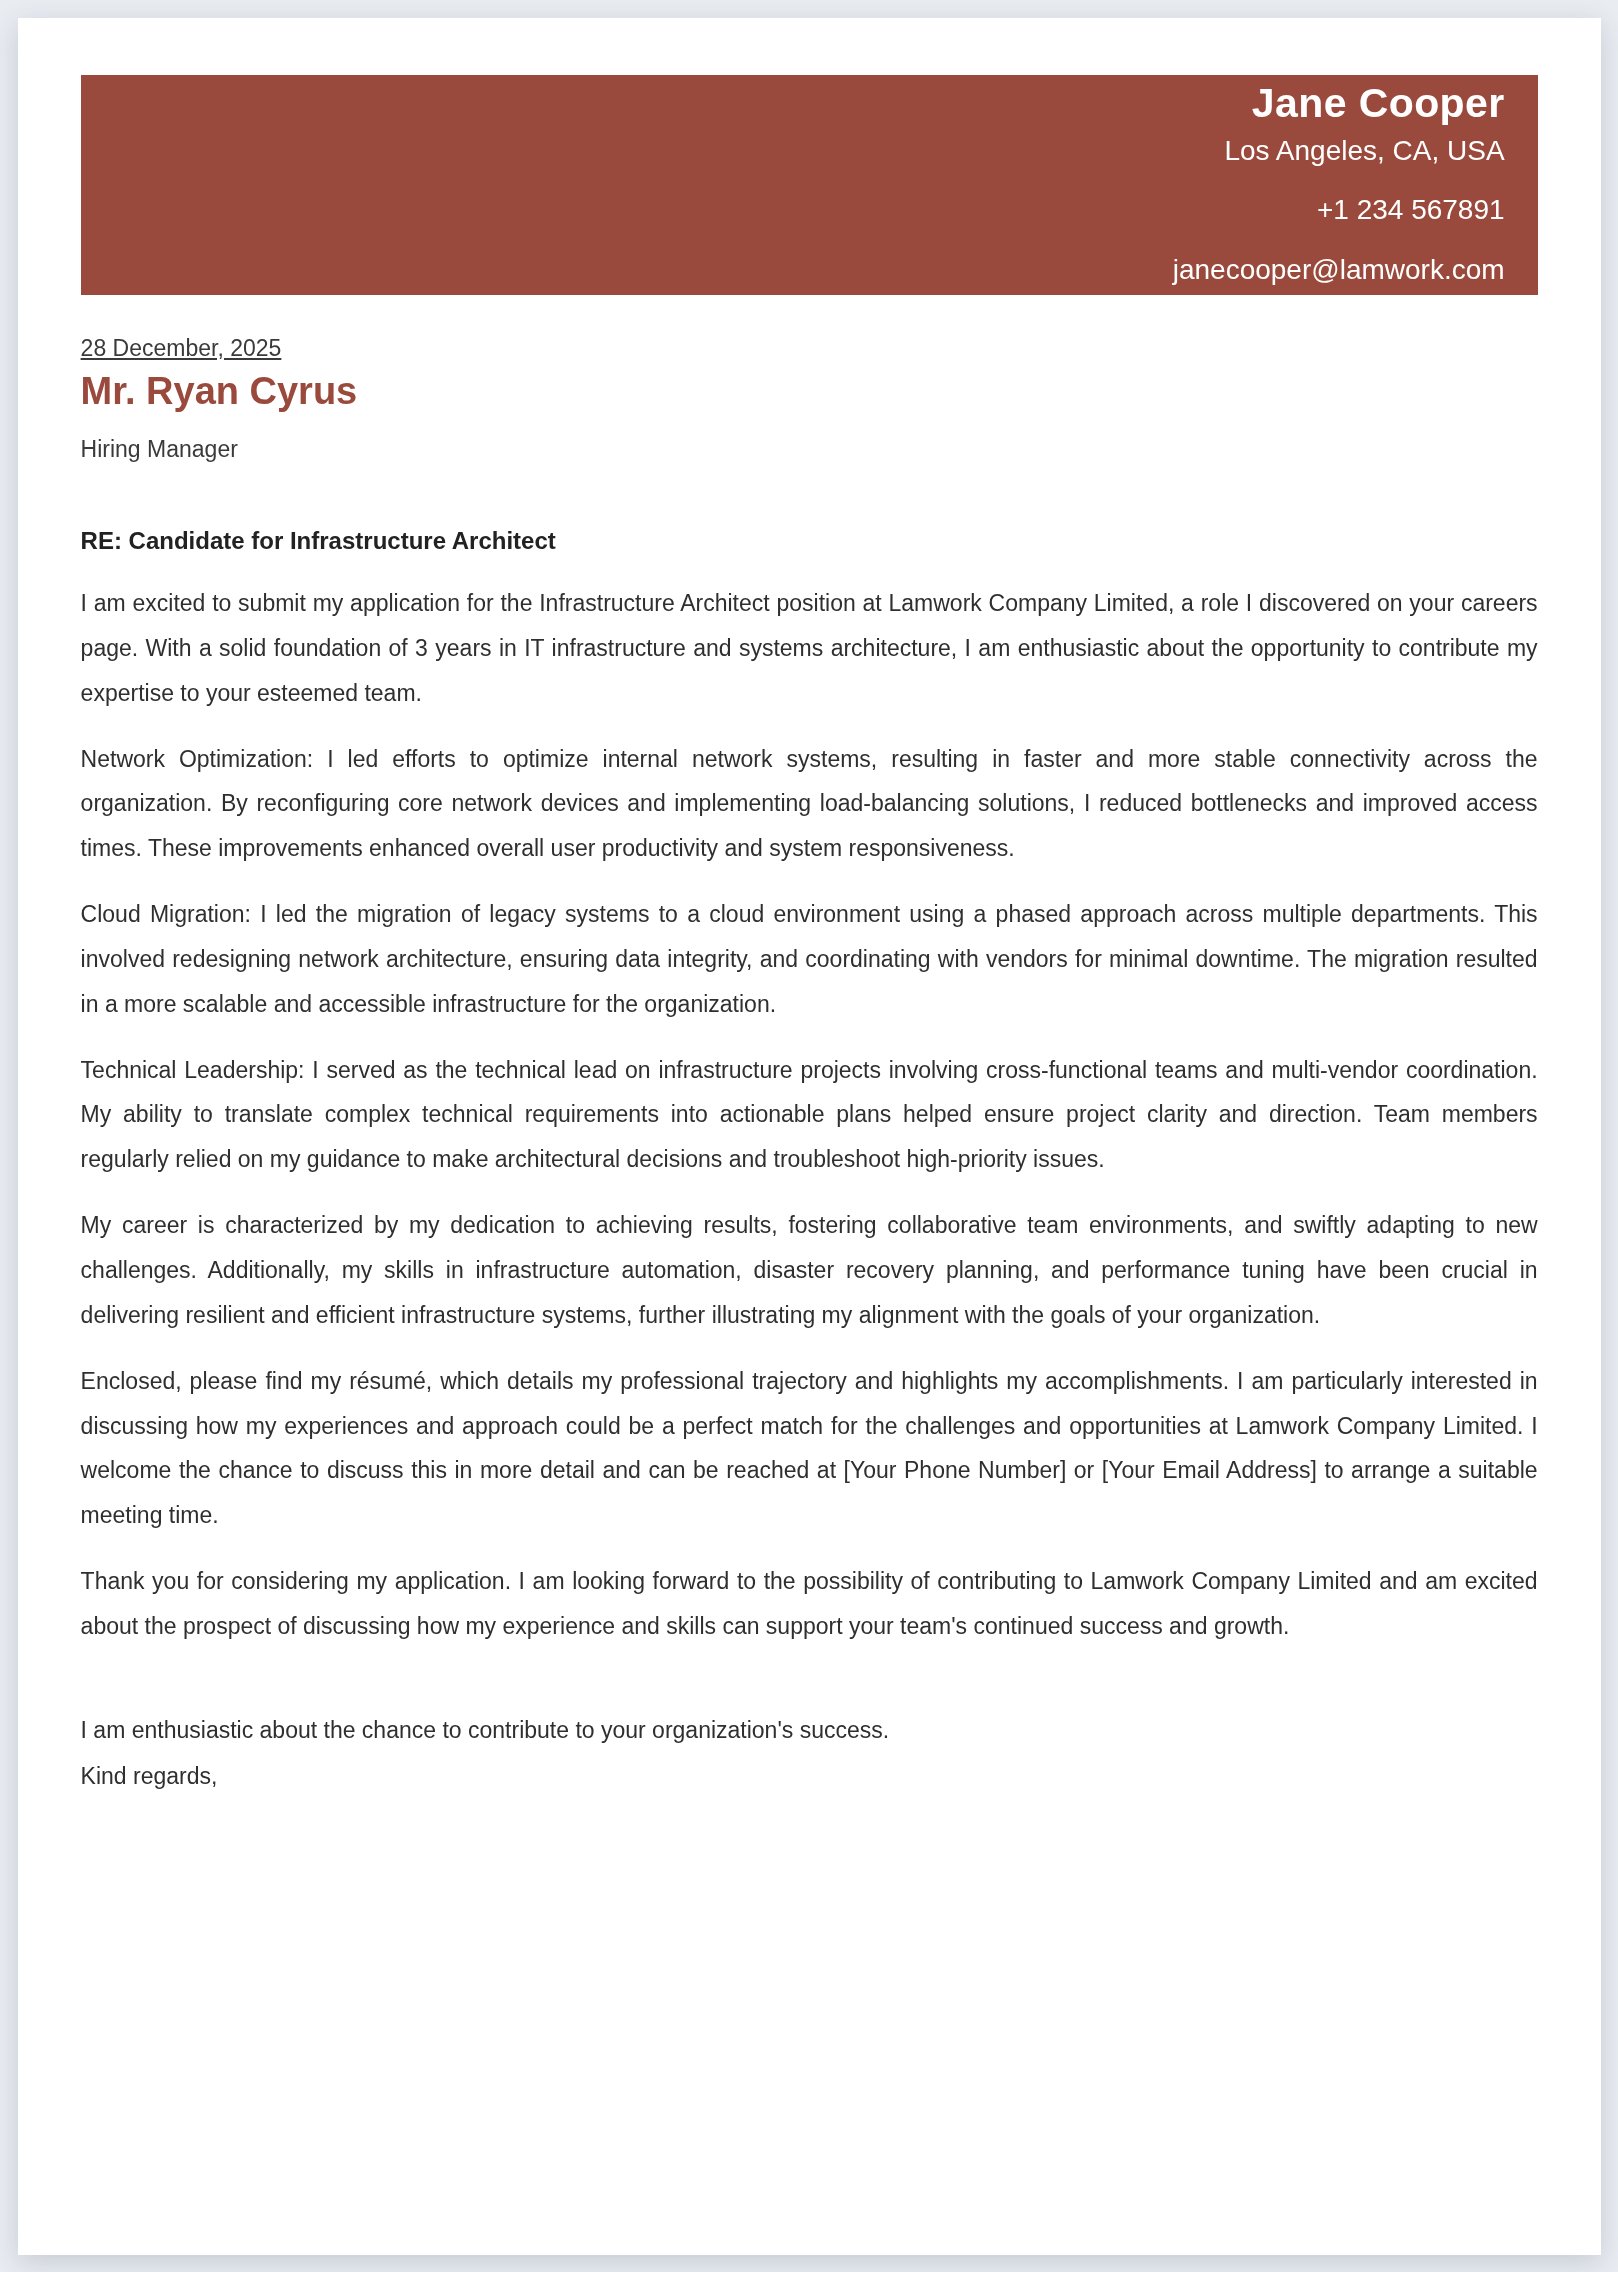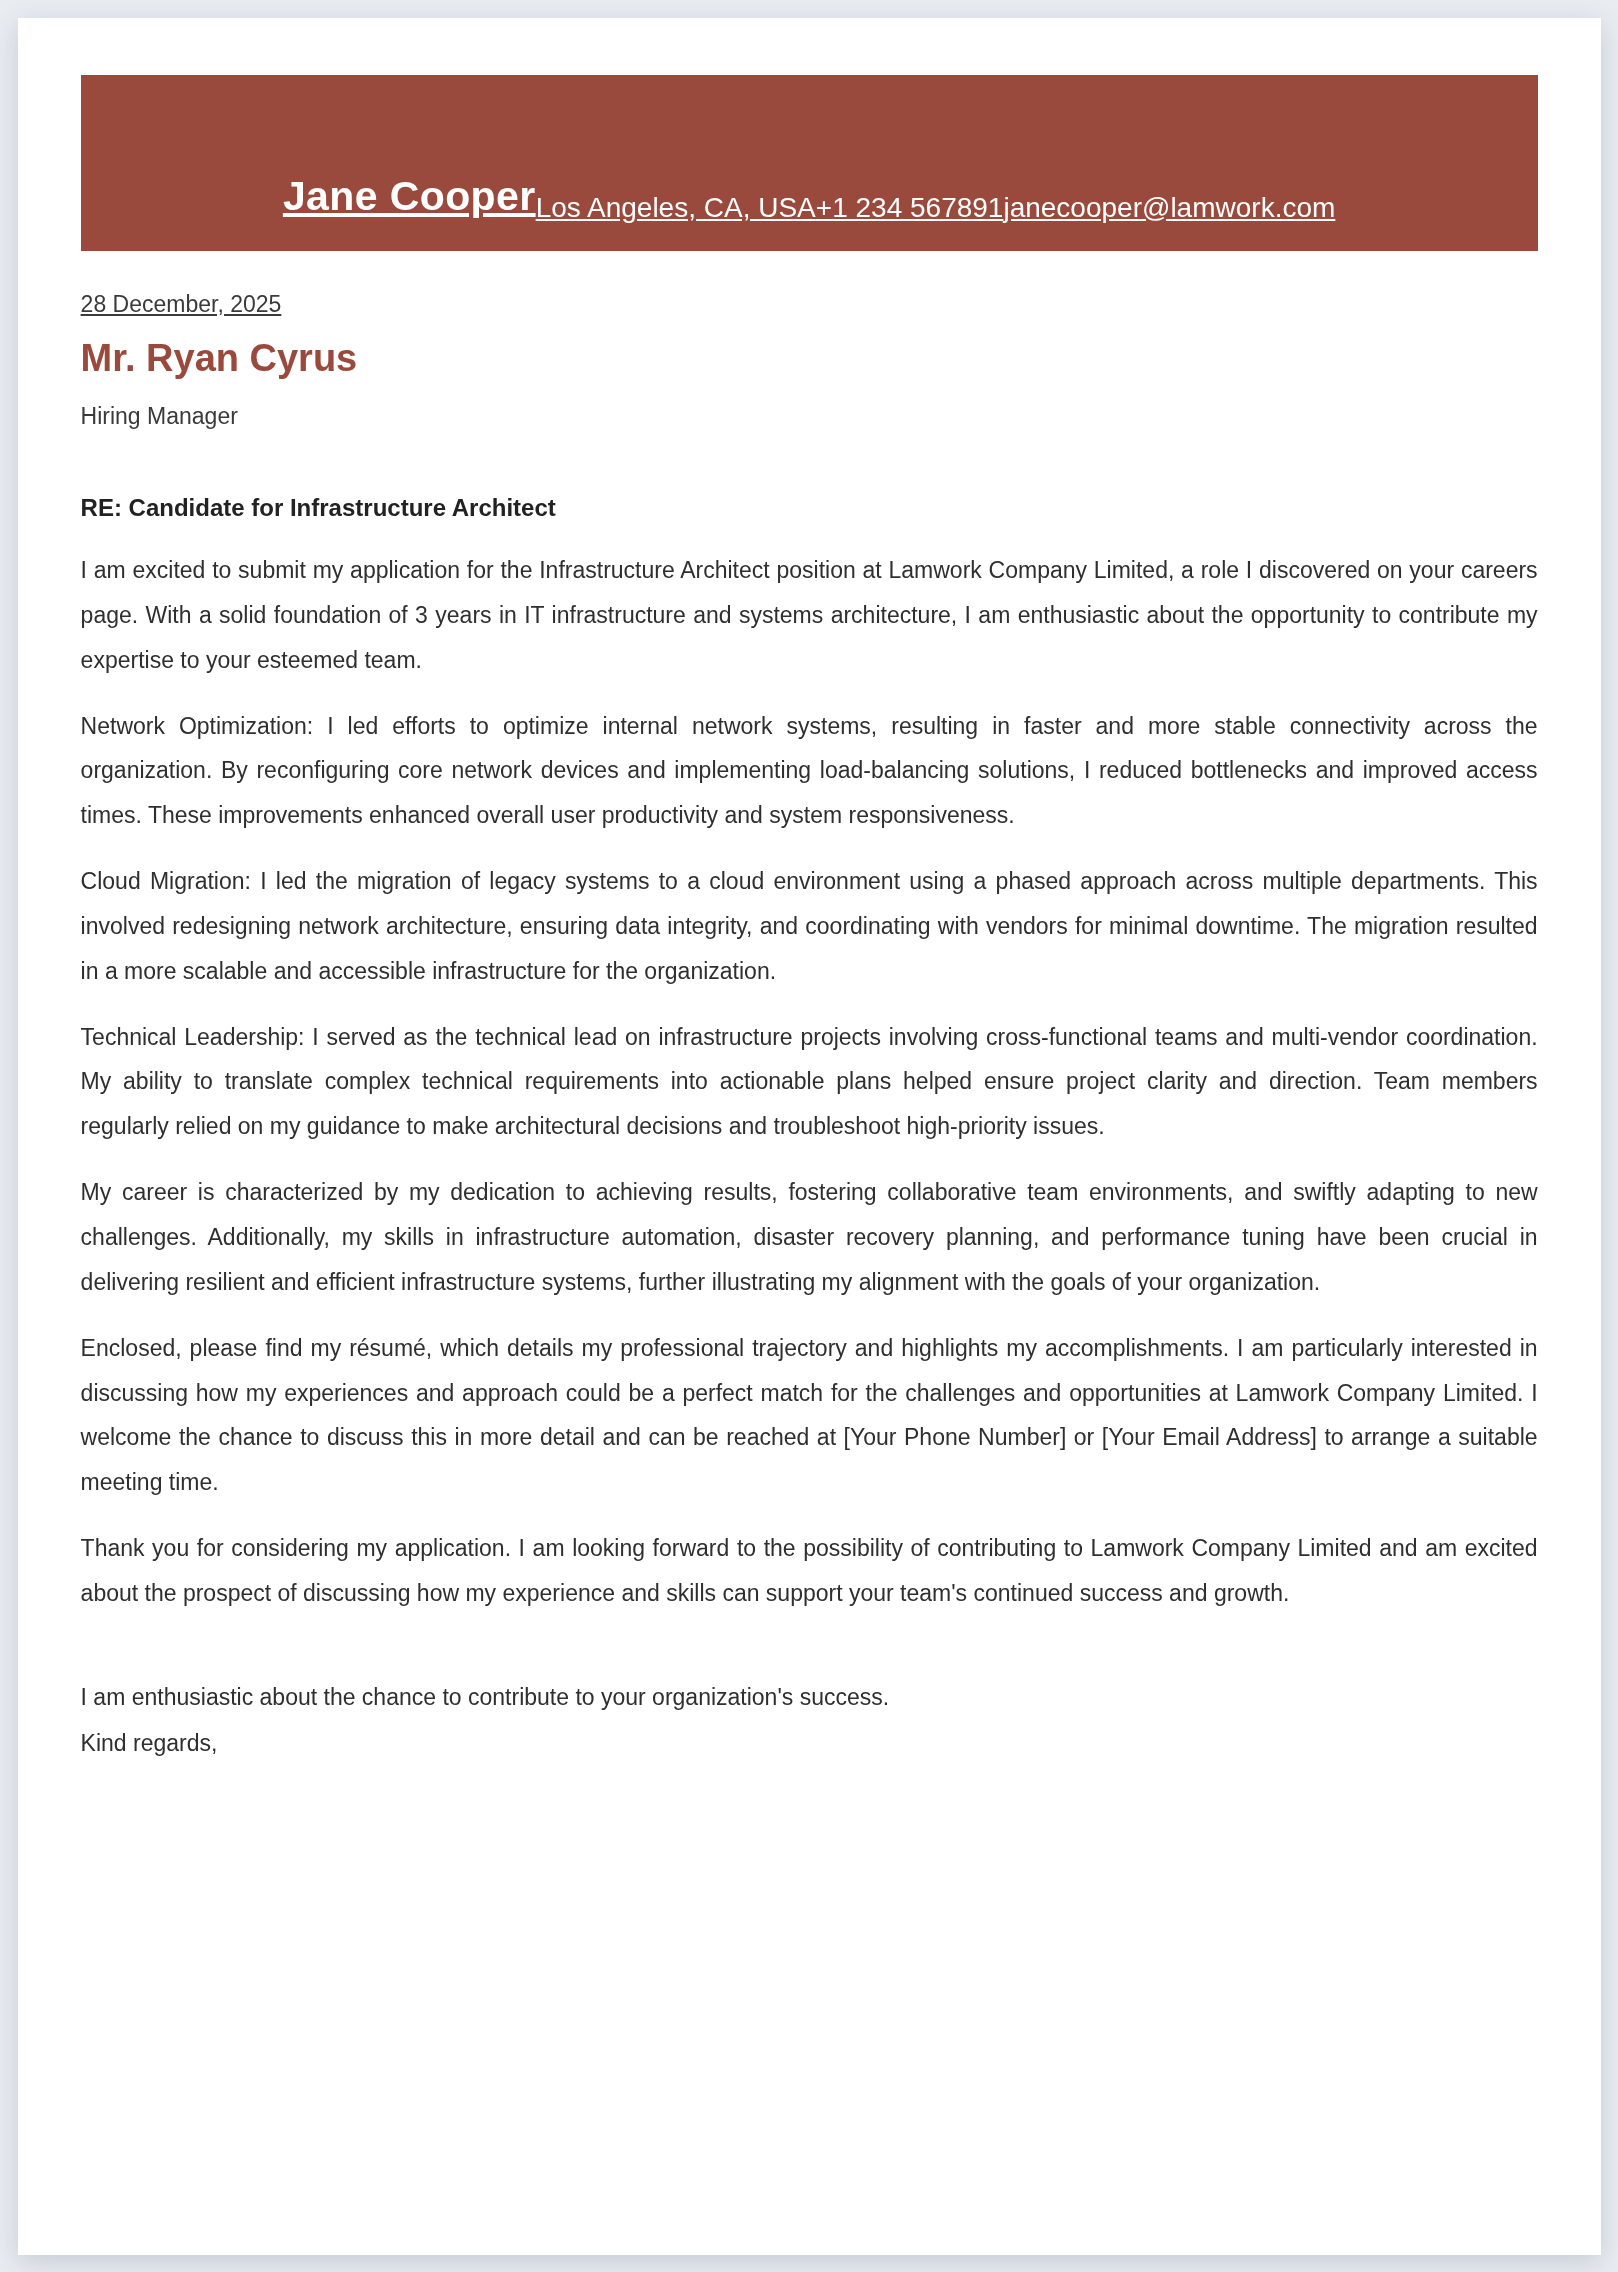--- a/index.html
+++ b/index.html
@@ -22,30 +22,29 @@
     height:2237px;
     margin:17.6px;
     background:#ffffff;
     box-shadow:0 7px 26px rgba(40,50,70,0.18);
     padding:57px 63px 53px 63px;
     overflow:hidden;
   }
   
   .letter-header{
     width:100%;
-    height:176px;
+    height:220px;
     background:var(--accent);
     color:#ffffff;
     display:flex;
-    flex-direction:row;
+    flex-direction:column;
     align-items:flex-end;
     justify-content:center;
     text-align:right;
     padding:24.6px 33px;
-    text-decoration:underline;
   }
   .header-name{
     font-size:41px;
     font-weight:700;
     line-height:1.1;
     margin:0 0 7px 0;
     letter-spacing:0.4px;
   }
   .header-line{
     font-size:28px;
@@ -57,21 +56,21 @@
   }
   .header-line:first-of-type{margin-top:1.8px;}
   
   .date-line{
     margin-top:40px;
     font-size:23px;
     color:var(--muted);
     text-decoration:underline;
   }
   .recipient-name{
-    margin-top:19px;
+    margin-top:8px;
     font-size:38px;
     font-weight:700;
     color:var(--accent);
     line-height:1.15;
   }
   .recipient-line{
     font-size:23px;
     color:var(--muted);
     margin-top:0;
     line-height:2.02;

